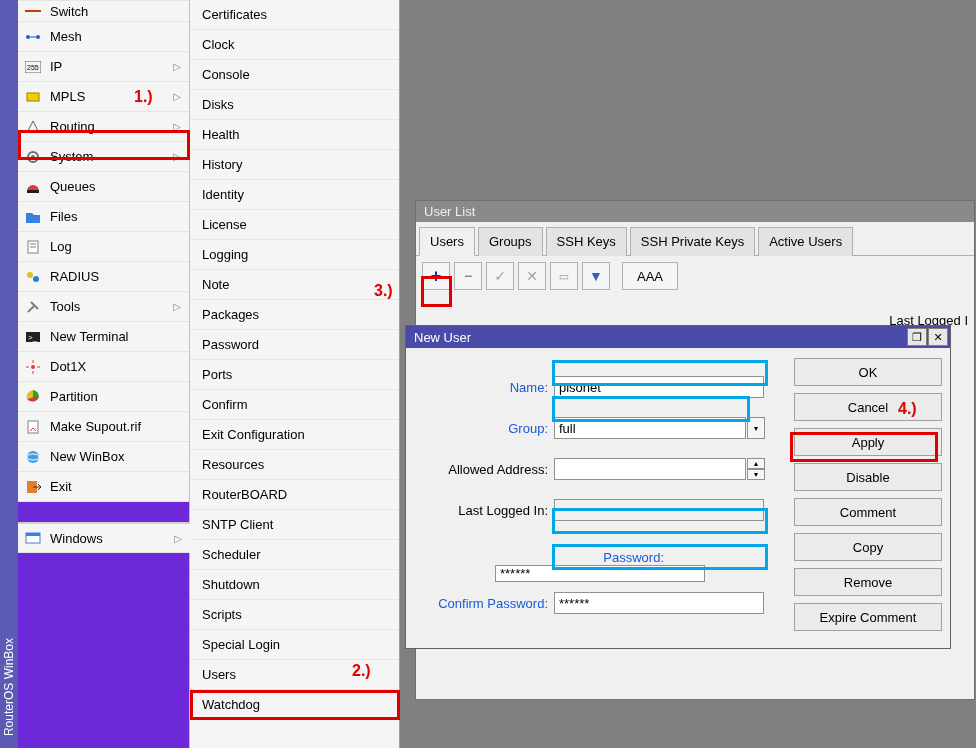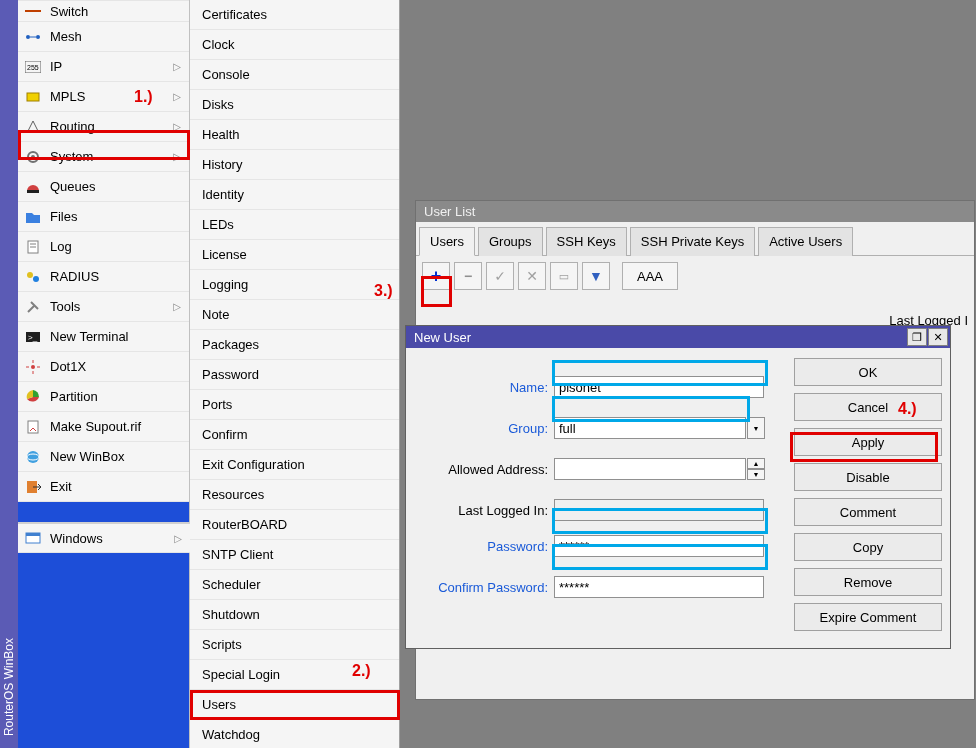--- a/index.html
+++ b/index.html
@@ -30,21 +30,21 @@
     transform: rotate(180deg);
     font-size: 12px;
     padding: 4px 2px;
   }
   .sidebar {
     position: absolute;
     left: 18px;
     top: 0;
     width: 172px;
     height: 748px;
-    background: #1d4ed8;
+    background: #6d28d9;
     border-right: 1px solid #c0c0c0;
   }
   .side-row {
     display: flex;
     align-items: center;
     height: 30px;
     padding: 0 6px;
     border-bottom: 1px solid #e5e5e5;
     position: relative;
     background: #f5f5f5;
@@ -464,23 +464,20 @@
   <div class="sub-row">
       <span>Health</span>
     </div>
   <div class="sub-row">
       <span>History</span>
     </div>
   <div class="sub-row">
       <span>Identity</span>
     </div>
   <div class="sub-row">
-      <span>LEDs</span>
-    </div>
-  <div class="sub-row">
       <span>License</span>
     </div>
   <div class="sub-row">
       <span>Logging</span>
     </div>
   <div class="sub-row">
       <span>Note</span>
     </div>
   <div class="sub-row">
       <span>Packages</span>
@@ -591,21 +588,21 @@
         <input class="nu-input" style="width: 192px;" value="">
         <div class="nu-spin">
             <div>▲</div>
             <div>▼</div>
           </div>
       </div>
       <div class="nu-row">
         <div class="nu-label">Last Logged In:</div>
         <input class="nu-input ro" readonly="" value="" style="">
       </div>
-      <div class="nu-row" style="margin-top:12px;">
+      <div class="nu-row" style="margin-top:28px;flex-direction:column;">
         <div class="nu-label blue">Password:</div>
         <input class="nu-input" value="******" style="">
       </div>
       <div class="nu-row">
         <div class="nu-label blue">Confirm Password:</div>
         <input class="nu-input" value="******" style="">
       </div>
     </div>
     <div class="nu-sidebtns">
       <div class="nu-sidebtn">

